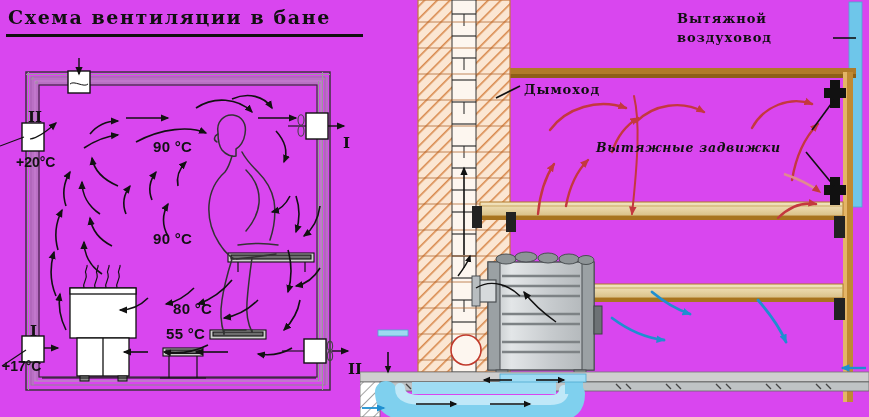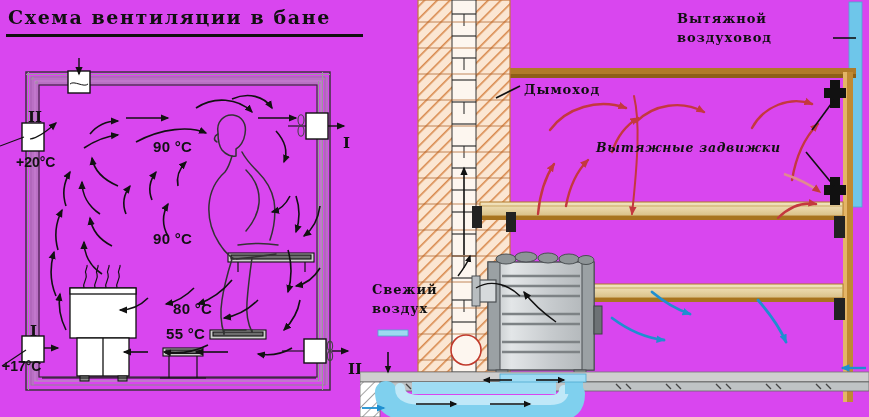--- a/index.html
+++ b/index.html
@@ -503,18 +503,14 @@
 
   <div class="abs callout" style="left:677px; top:10px;">
     <div>Вытяжной</div>
     <div>воздуховод</div>
   </div>
 
   <div class="abs callout" style="left:524px; top:81px;text-align:right;">Дымоход</div>
 
   <div class="abs callout small" style="left:596px; top:139px;font-style:italic;">Вытяжные задвижки</div>
 
-  <div class="abs callout" style="left:372px; top:281px;">
-    <div>Свежий</div>
-    <div>воздух</div>
-  </div>
 
 </div>
 
 </body></html>

